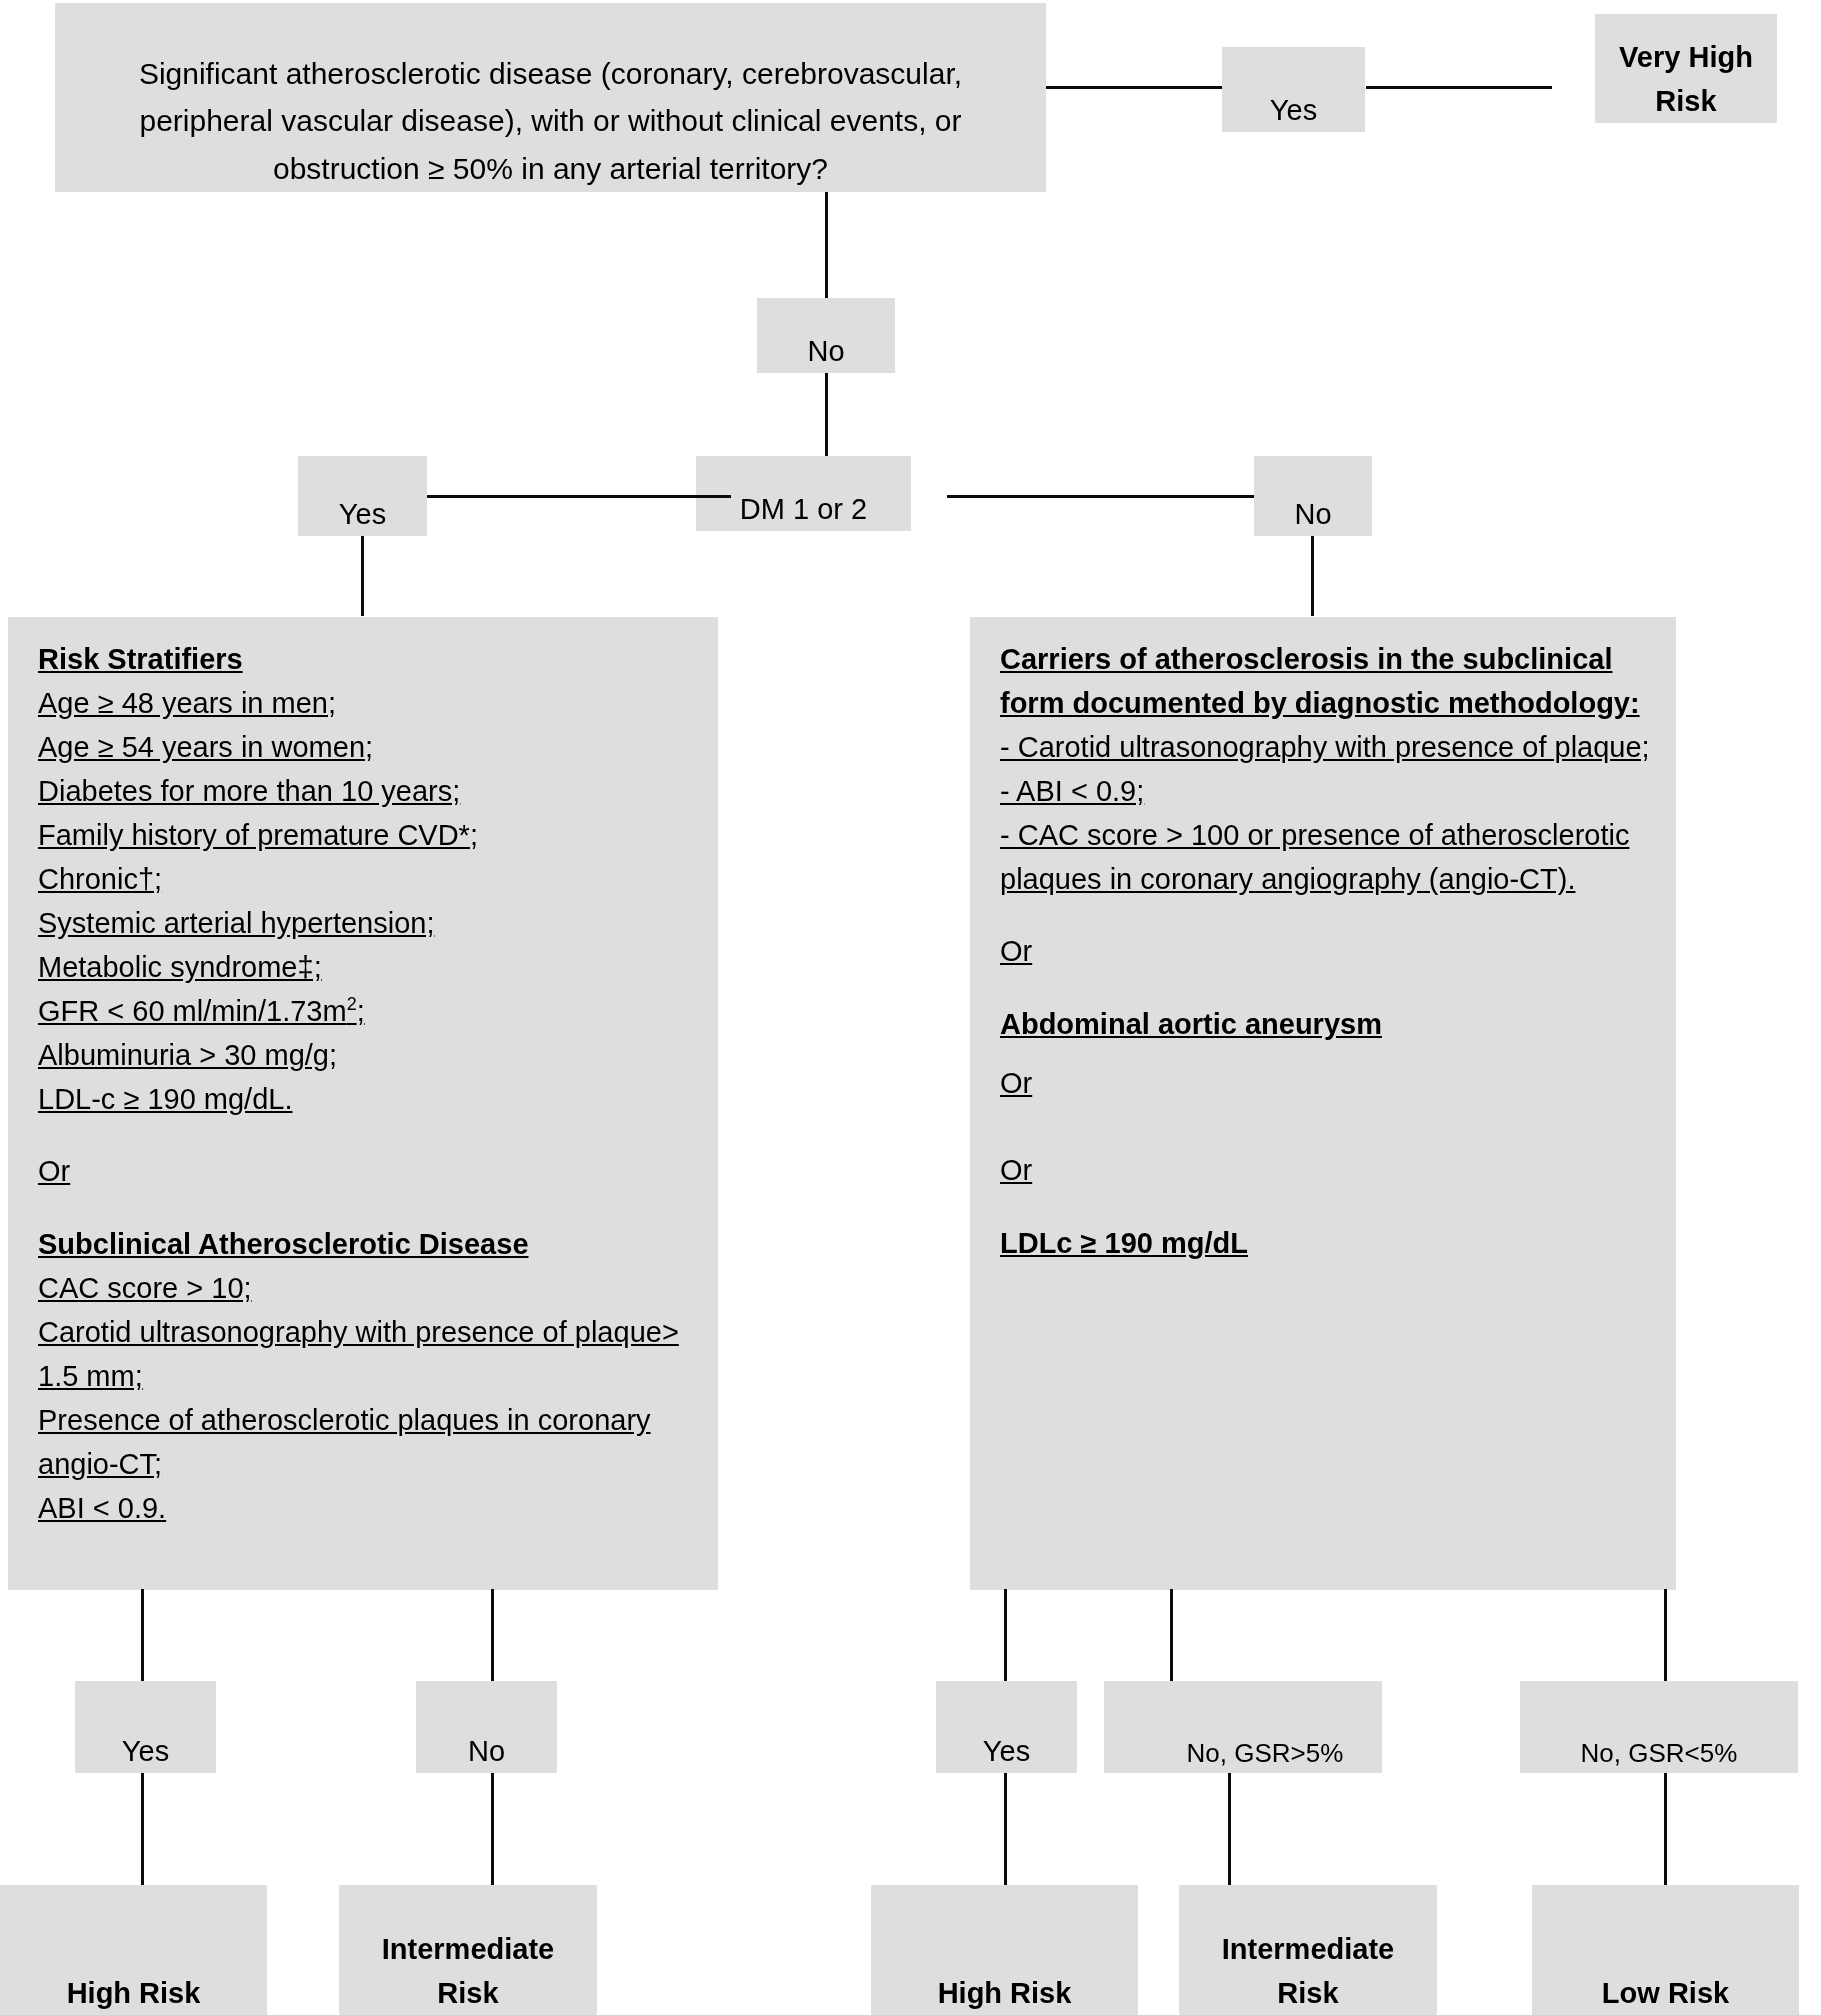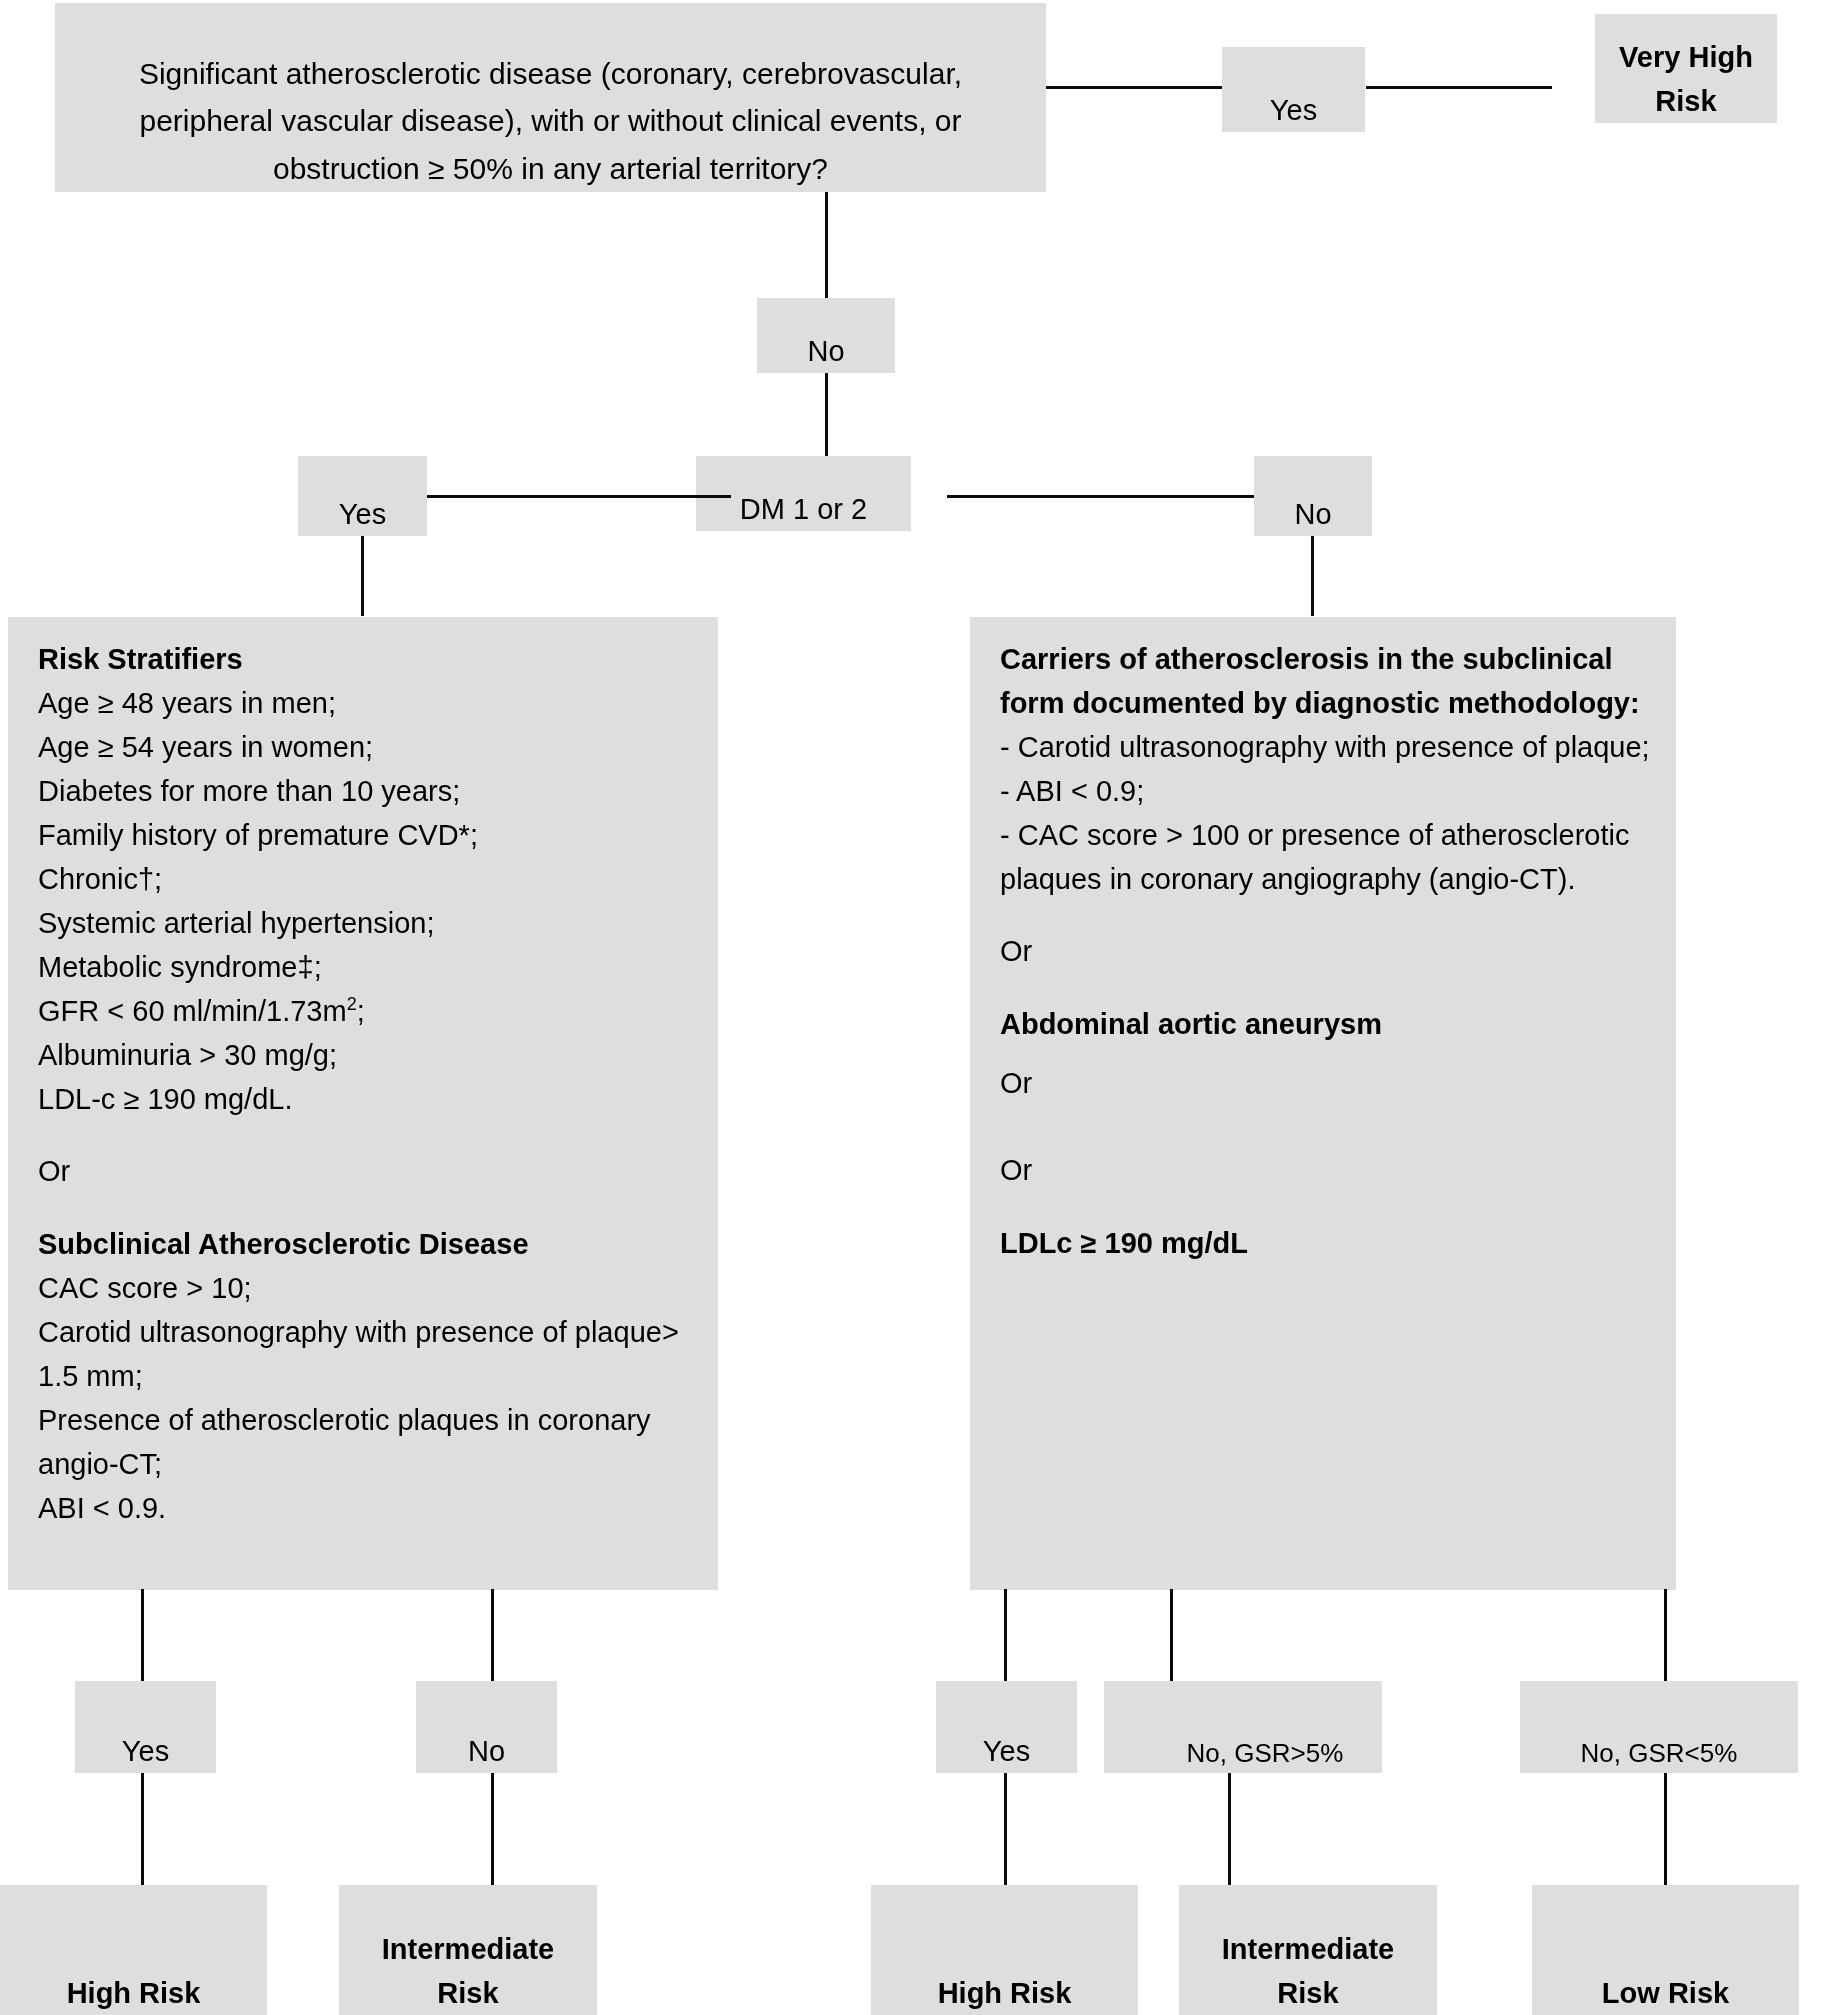--- a/index.html
+++ b/index.html
@@ -1,21 +1,21 @@
 <!DOCTYPE html>
 <html style="font-size:9.2px"><head>
 <meta charset="utf-8">
 <style>
   html,body{margin:0;padding:0;background:#fff;}
   #root{position:relative;width:1822px;height:2015px;background:#fff;
         font-family:"Liberation Sans","DejaVu Sans",sans-serif;color:#000;
         overflow:hidden;}
   .box{position:absolute;background:#dedede;box-sizing:border-box;}
   .ctr{display:flex;align-items:flex-end;justify-content:center;text-align:center;}
-  .pad{padding:19.5px 23px 19.5px 30px;}
+  .pad{padding:19.5px 23px 19.5px 30px;text-decoration:underline;}
   .ln{position:absolute;background:#0a0a0a;}
   .vl{width:2.9px;}
   .hl{height:3.4px;}
   .t-lg{font-size:30px;line-height:1.58;}
   .t-md{font-size:29px;line-height:1.52;}
   .t-sm{font-size:26px;line-height:1.5;}
   .b{font-weight:bold;}
   .row{white-space:nowrap;}
   .wrp{white-space:normal;}
   .gap{height:30px;}

